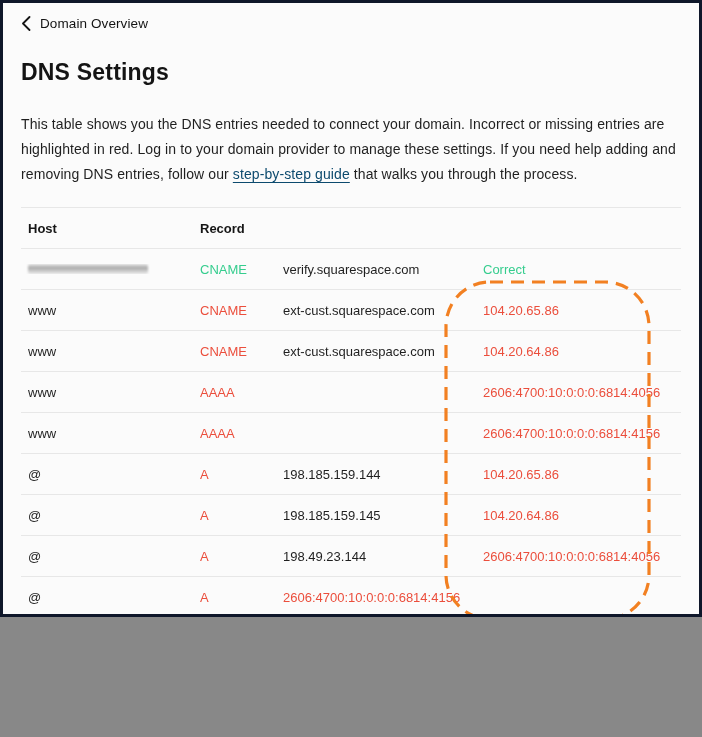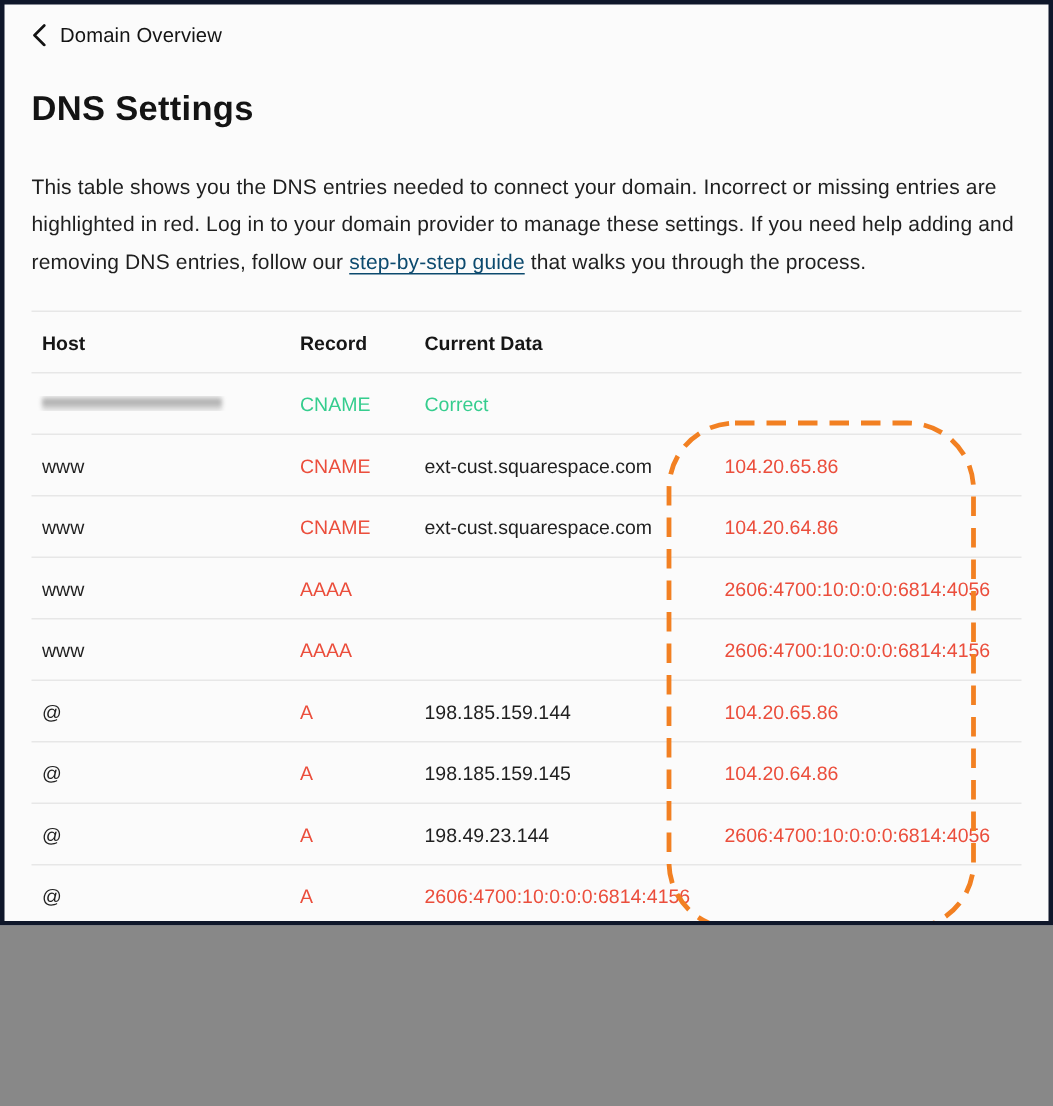--- a/index.html
+++ b/index.html
@@ -124,28 +124,28 @@
     </div>
 
     <h1 class="page-title">DNS Settings</h1>
 
     <p class="desc"><span>This table shows you the DNS entries needed to connect your domain. Incorrect or missing entries are highlighted in red. Log in to your domain provider to manage these settings. If you need help adding and removing DNS entries, follow our </span><a>step-by-step guide</a><span> that walks you through the process.</span></p>
 
     <div class="dns-table">
       <div class="t-row t-head">
         <div>Host</div>
         <div>Record</div>
-        <div>Current Data</div>
       </div>
 
       <div class="t-row status-correct">
         <div class="cell-host">
             <div class="blur-bar"></div>
           </div>
         <div class="cell-record">CNAME</div>
+        <div class="cell-required">verify.squarespace.com</div>
         <div class="cell-current">Correct</div>
       </div>
       <div class="t-row status-error">
         <div class="cell-host">www</div>
         <div class="cell-record">CNAME</div>
         <div class="cell-required">ext-cust.squarespace.com</div>
         <div class="cell-current">104.20.65.86</div>
       </div>
       <div class="t-row status-error">
         <div class="cell-host">www</div>

